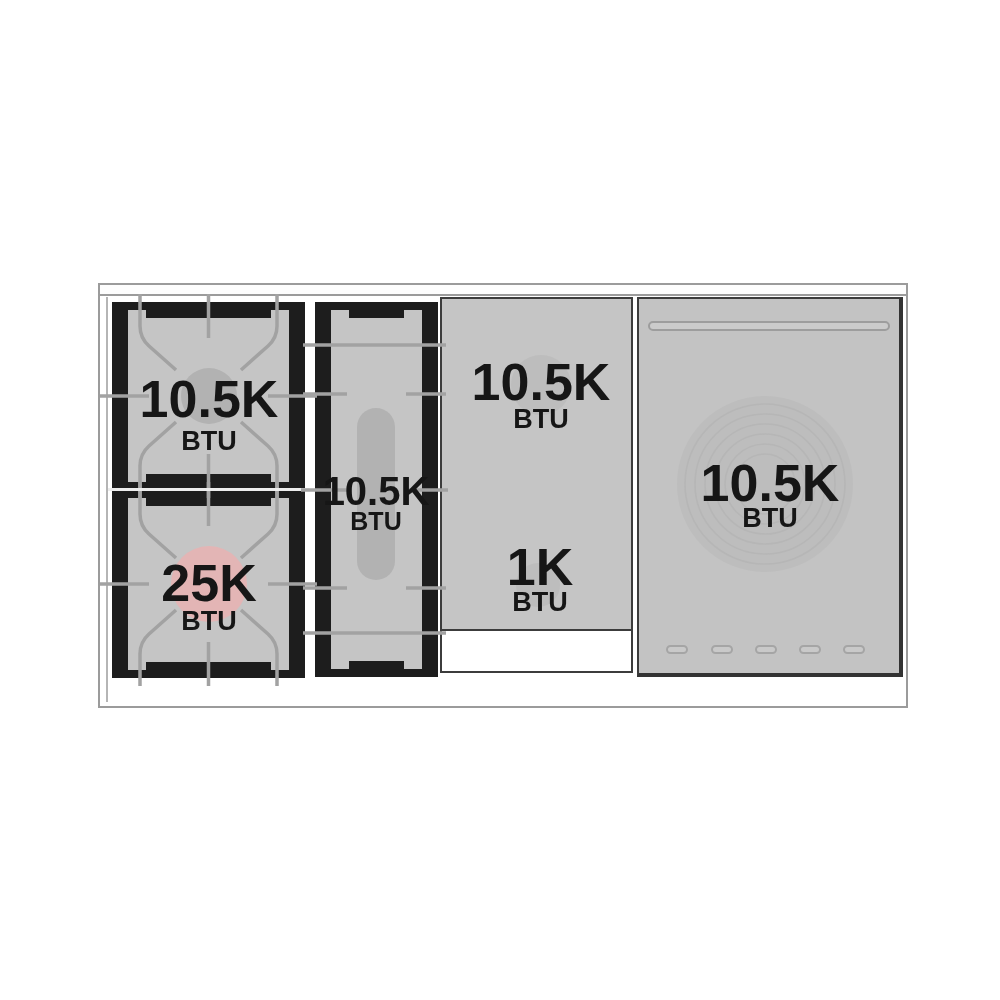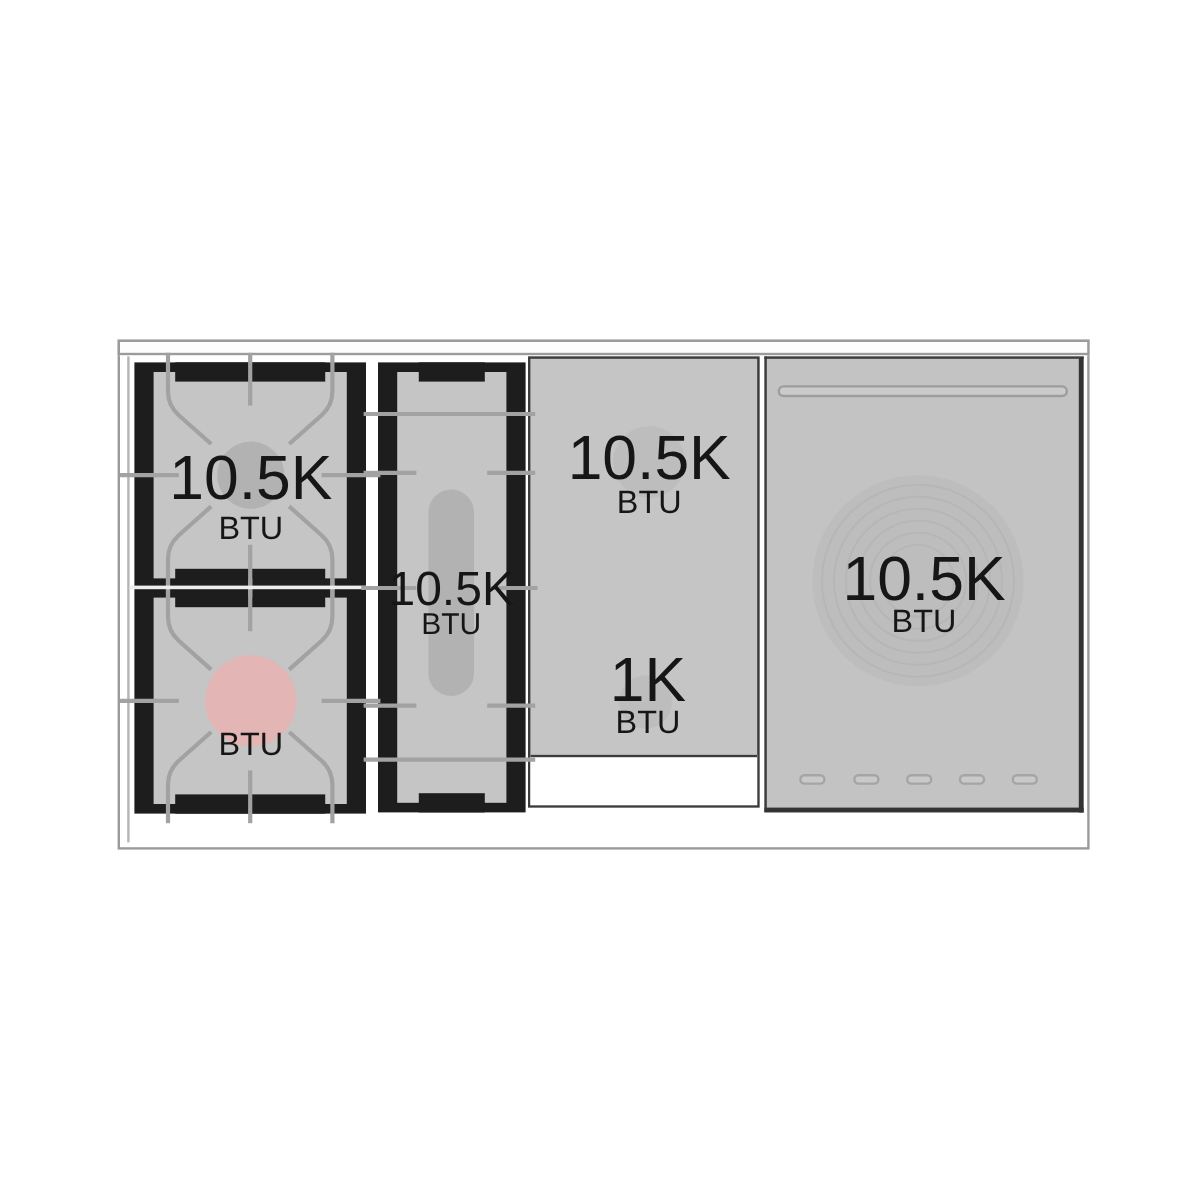--- a/index.html
+++ b/index.html
@@ -1,18 +1,18 @@
 <!DOCTYPE html>
 <html><head>
 <meta charset="utf-8">
 <style>
   html,body{margin:0;padding:0;background:#ffffff;}
   .stage{position:relative;width:1000px;height:1000px;background:#ffffff;overflow:hidden;
          font-family:"Liberation Sans",sans-serif;}
-  .abs{position:absolute;}
+  .abs{position:absolute;font-weight:bold;}
   .lbl{position:absolute;transform:translate(-50%,-50%);color:#161616;
        font-family:"Liberation Sans",sans-serif;line-height:1;white-space:nowrap;z-index:6;}
   .val-lg{font-size:52px;}
   .val-md{font-size:40px;}
   .unit-lg{font-size:27px;}
   .unit-md{font-size:25px;}
 
   
   .range-outline{left:98px;top:283px;width:810px;height:425px;background:#ffffff;
                  border:2px solid #9b9b9b;box-sizing:border-box;}
@@ -99,20 +99,21 @@
           <path d="M205,94 L156,94"></path>
         </g>
       </svg>
       <div class="burner-circle" style="left:58.5px;top:56px;width:76px;height:76px;background:#e3b5b5;"></div>
     </div>
 
     <div class="divider"></div>
 
     <span class="lbl val-lg" style="left:97px;top:97px;">10.5K</span>
     <span class="lbl unit-lg" style="left:97px;top:139px;">BTU</span>
+    <span class="lbl val-lg" style="left:97px;top:281px;">25K</span>
     <span class="lbl unit-lg" style="left:97px;top:319px;">BTU</span>
   </div>
 
   <div class="abs module module2">
     <div class="m2-inner"></div>
     <div class="m2-bar-top"></div>
     <div class="m2-bar-bot"></div>
     <svg class="grate-svg" width="123" height="375" viewBox="0 0 123 375">
       <g stroke="#a2a2a2" stroke-width="3.5" fill="none">
         <path d="M-12,43 L131,43"></path>

